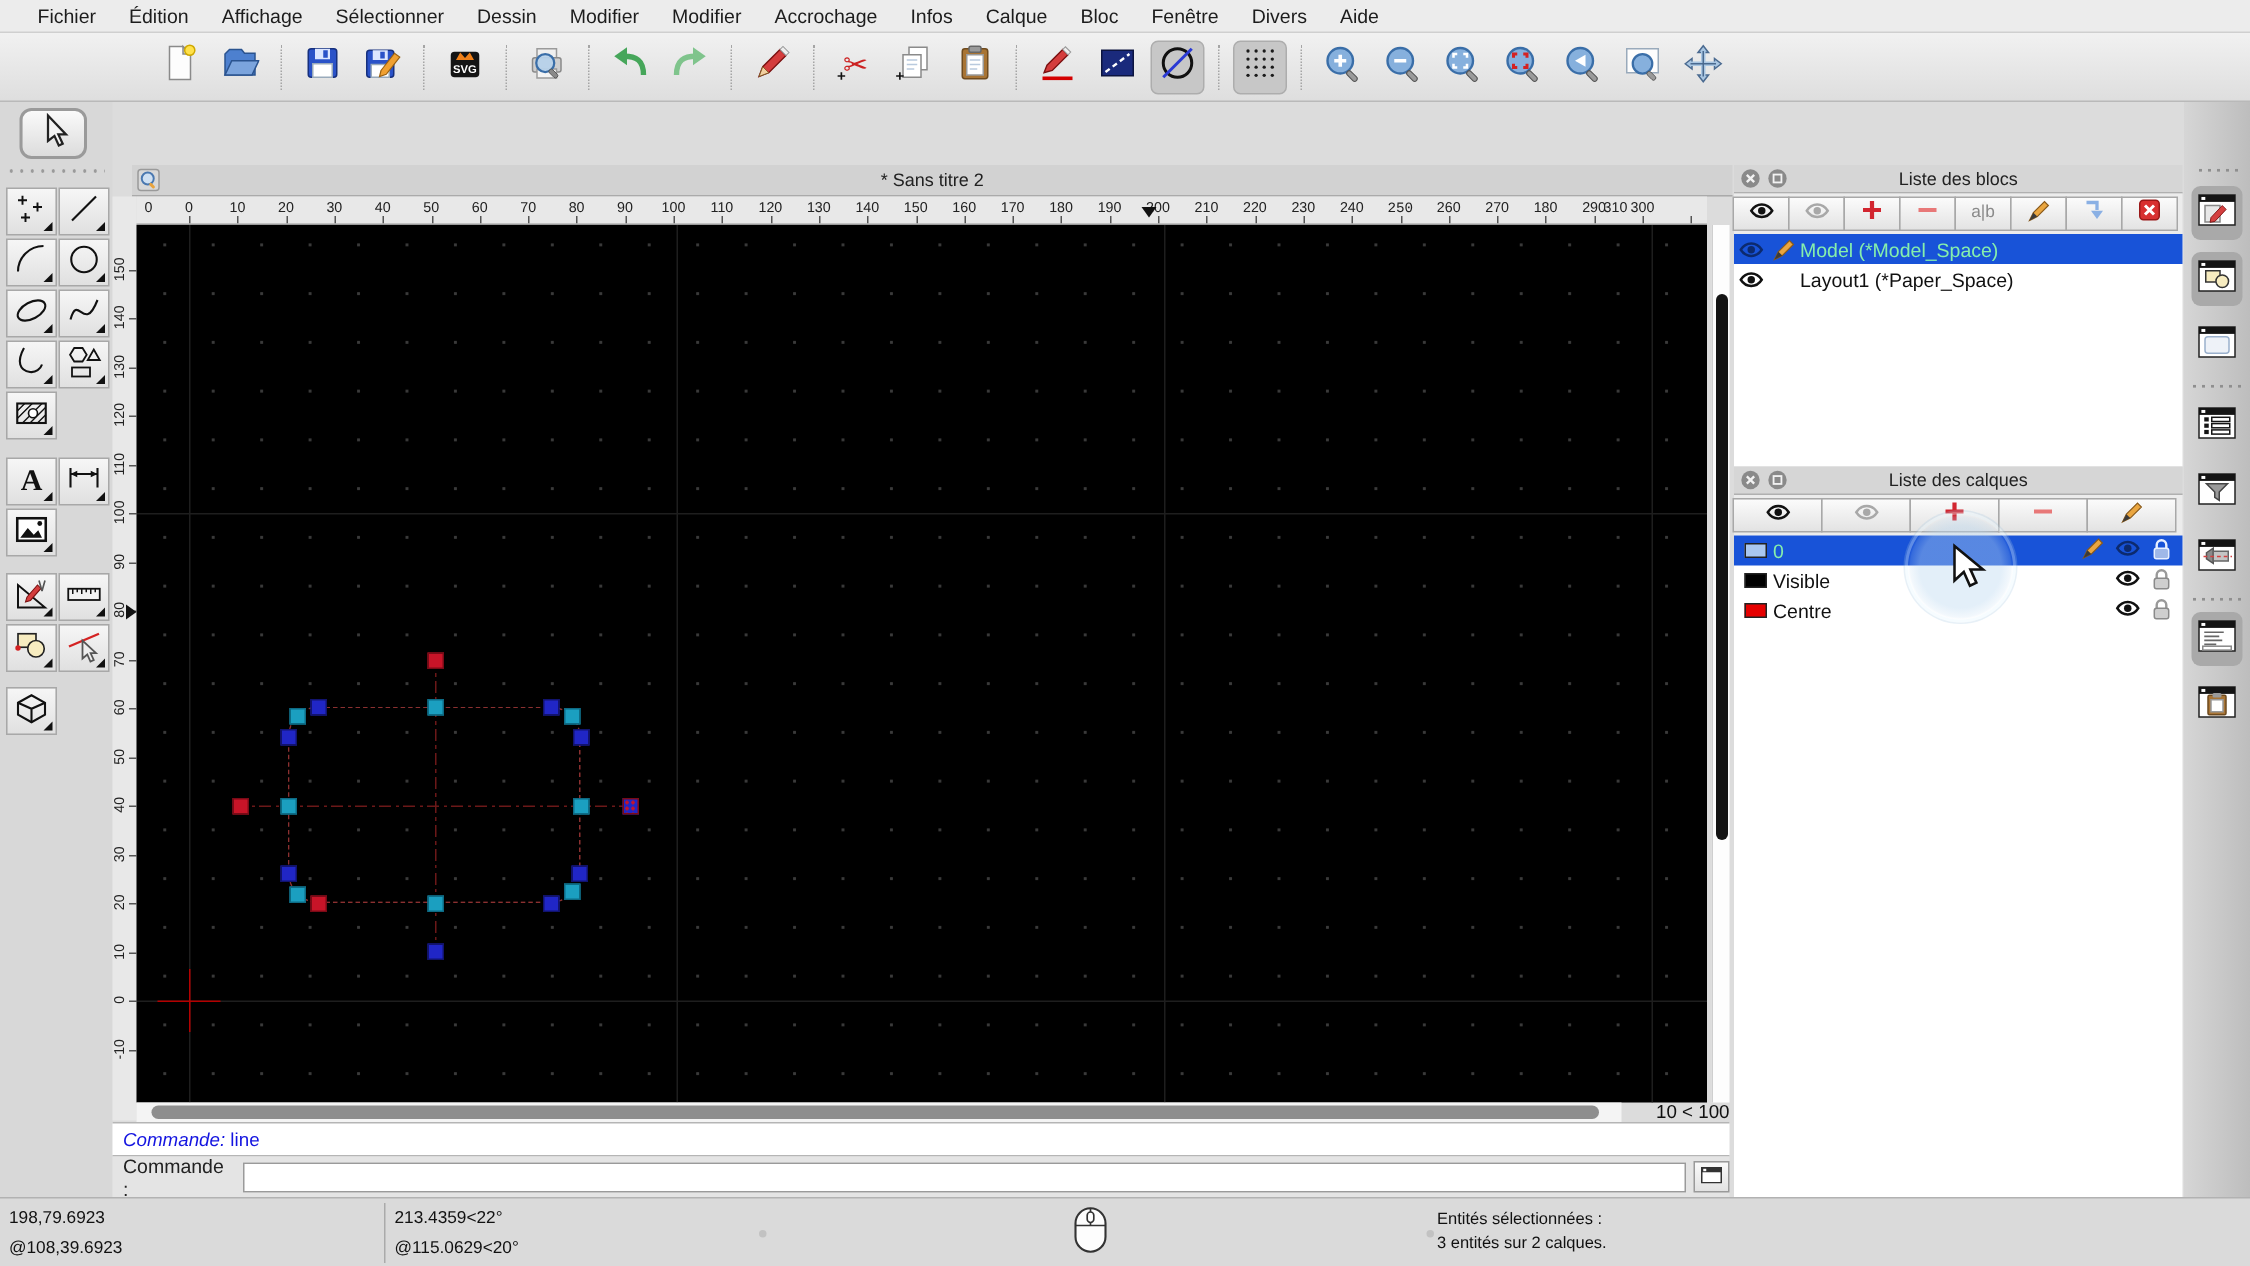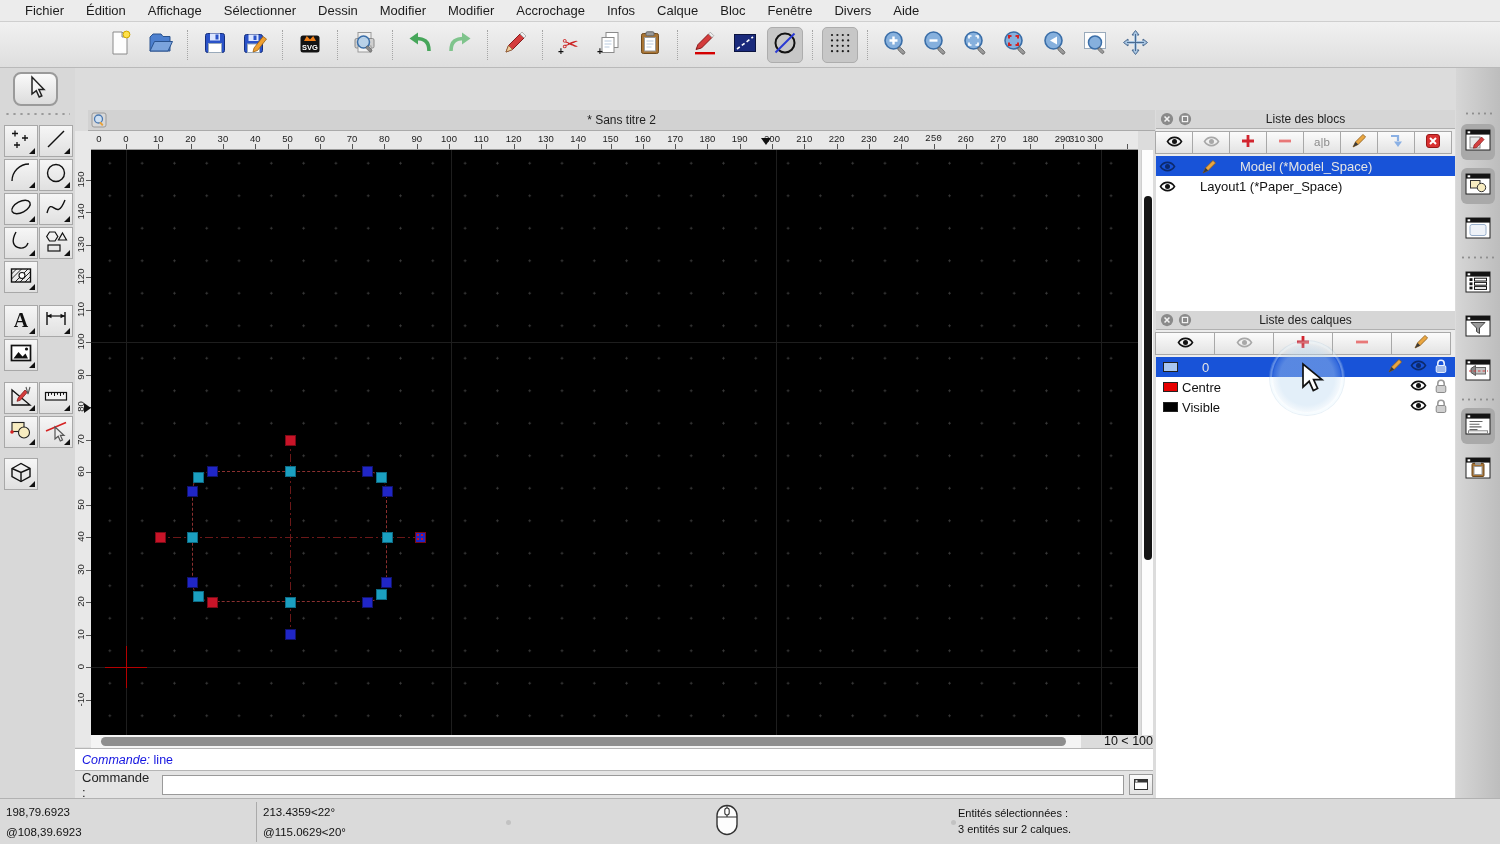--- a/index.html
+++ b/index.html
@@ -65,21 +65,21 @@
   #cmd-win-btn { width:24px; height:21px; margin-left:5px; background:linear-gradient(#fafafa,#e2e2e2); border:1px solid #9a9a9a; display:flex; align-items:center; justify-content:center; }
 
   
   .panel-header { width:299px; height:19px; background:#d6d6d6; border-bottom:1px solid #b0b0b0; position:absolute; left:1156px; display:flex; align-items:center; }
   .panel-title { flex:1; text-align:center; font-size:12px; color:#222; }
   .ph-btn { margin-left:4px; width:14px; height:14px; }
   .panel-toolbar { position:absolute; left:1156px; width:299px; height:27px; background:#ececec; display:flex; }
   .pt-btn { height:23px; margin-top:2px; background:linear-gradient(#fbfbfb,#e3e3e3); border:1px solid #a8a8a8; margin-left:-1px; display:flex; align-items:center; justify-content:center; }
   .panel-list { position:absolute; left:1156px; width:299px; background:#fff; }
   .list-row { height:20px; display:flex; align-items:center; font-size:13px; color:#111; }
-  .list-row.selected { background:#1853d8; color:#e5e5e5;gap:20px; }
+  .list-row.selected { background:#1853d8; color:#86efac; }
   .row-icon { width:22px; display:flex; justify-content:center; }
   .swatch { width:15px; height:10px; border:1px solid #222; margin:0 4px 0 7px; }
   .layer-right { margin-left:auto; display:flex; align-items:center; gap:6px; padding-right:6px; }
 
   
   #dockstrip { left:1456px; top:68px; width:44px; height:730px; background:linear-gradient(90deg,#d6d6d6,#bdbdbd); }
   .dock-btn { position:absolute; left:5px; width:34px; height:36px; display:flex; align-items:center; justify-content:center; border-radius:6px; }
   .dock-btn.pressed { background:#a9a9a9; }
   .dock-sep { position:absolute; left:4px; width:36px; height:3px; background-image:radial-gradient(circle,#8f8f8f 1px,transparent 1.2px); background-size:6px 3px; }
   #dock-handle { position:absolute; left:8px; top:44px; width:28px; height:3px; background-image:radial-gradient(circle,#8f8f8f 1px,transparent 1.2px); background-size:6px 3px; }
@@ -751,36 +751,36 @@
             <path d="M1.5 6.5 C5 1 12 1 15.5 6.5 C12 12 5 12 1.5 6.5 Z" fill="none" stroke="#0c2a6e" stroke-width="1.6"></path>
             <circle cx="8.5" cy="6.5" r="2.5" fill="#0c2a6e"></circle>
           </svg></span>
         <span><svg width="16" height="16" viewBox="0 0 16 16">
             <path d="M4.8 7.5 V5.4 a3.2 3.2 0 0 1 6.4 0 V7.5" fill="none" stroke="#e8f0ff" stroke-width="1.6"></path>
             <rect x="3.2" y="7.5" width="9.6" height="7" rx="1.5" fill="#9fb8e8" stroke="#e8f0ff"></rect>
           </svg></span>
       </span>
     </div>
     <div class="list-row">
-      <span class="swatch" style="background: rgb(230, 0, 0);"></span>
-      <span>Centre</span>
+      <span class="swatch" style="background: rgb(0, 0, 0);"></span>
+      <span>Visible</span>
       <span class="layer-right">
         <span><svg width="17" height="13" viewBox="0 0 17 13">
             <path d="M1.5 6.5 C5 1 12 1 15.5 6.5 C12 12 5 12 1.5 6.5 Z" fill="none" stroke="#111" stroke-width="1.6"></path>
             <circle cx="8.5" cy="6.5" r="2.5" fill="#111"></circle>
           </svg></span>
         <span><svg width="16" height="16" viewBox="0 0 16 16">
             <path d="M4.8 7.5 V5.4 a3.2 3.2 0 0 1 6.4 0 V7.5" fill="none" stroke="#9a9a9a" stroke-width="1.6"></path>
             <rect x="3.2" y="7.5" width="9.6" height="7" rx="1.5" fill="#cfcfcf" stroke="#8a8a8a"></rect>
           </svg></span>
       </span>
     </div>
     <div class="list-row">
-      <span class="swatch" style="background: rgb(0, 0, 0);"></span>
-      <span>Visible</span>
+      <span class="swatch" style="background: rgb(230, 0, 0);"></span>
+      <span>Centre</span>
       <span class="layer-right">
         <span><svg width="17" height="13" viewBox="0 0 17 13">
             <path d="M1.5 6.5 C5 1 12 1 15.5 6.5 C12 12 5 12 1.5 6.5 Z" fill="none" stroke="#111" stroke-width="1.6"></path>
             <circle cx="8.5" cy="6.5" r="2.5" fill="#111"></circle>
           </svg></span>
         <span><svg width="16" height="16" viewBox="0 0 16 16">
             <path d="M4.8 7.5 V5.4 a3.2 3.2 0 0 1 6.4 0 V7.5" fill="none" stroke="#9a9a9a" stroke-width="1.6"></path>
             <rect x="3.2" y="7.5" width="9.6" height="7" rx="1.5" fill="#cfcfcf" stroke="#8a8a8a"></rect>
           </svg></span>
       </span>

